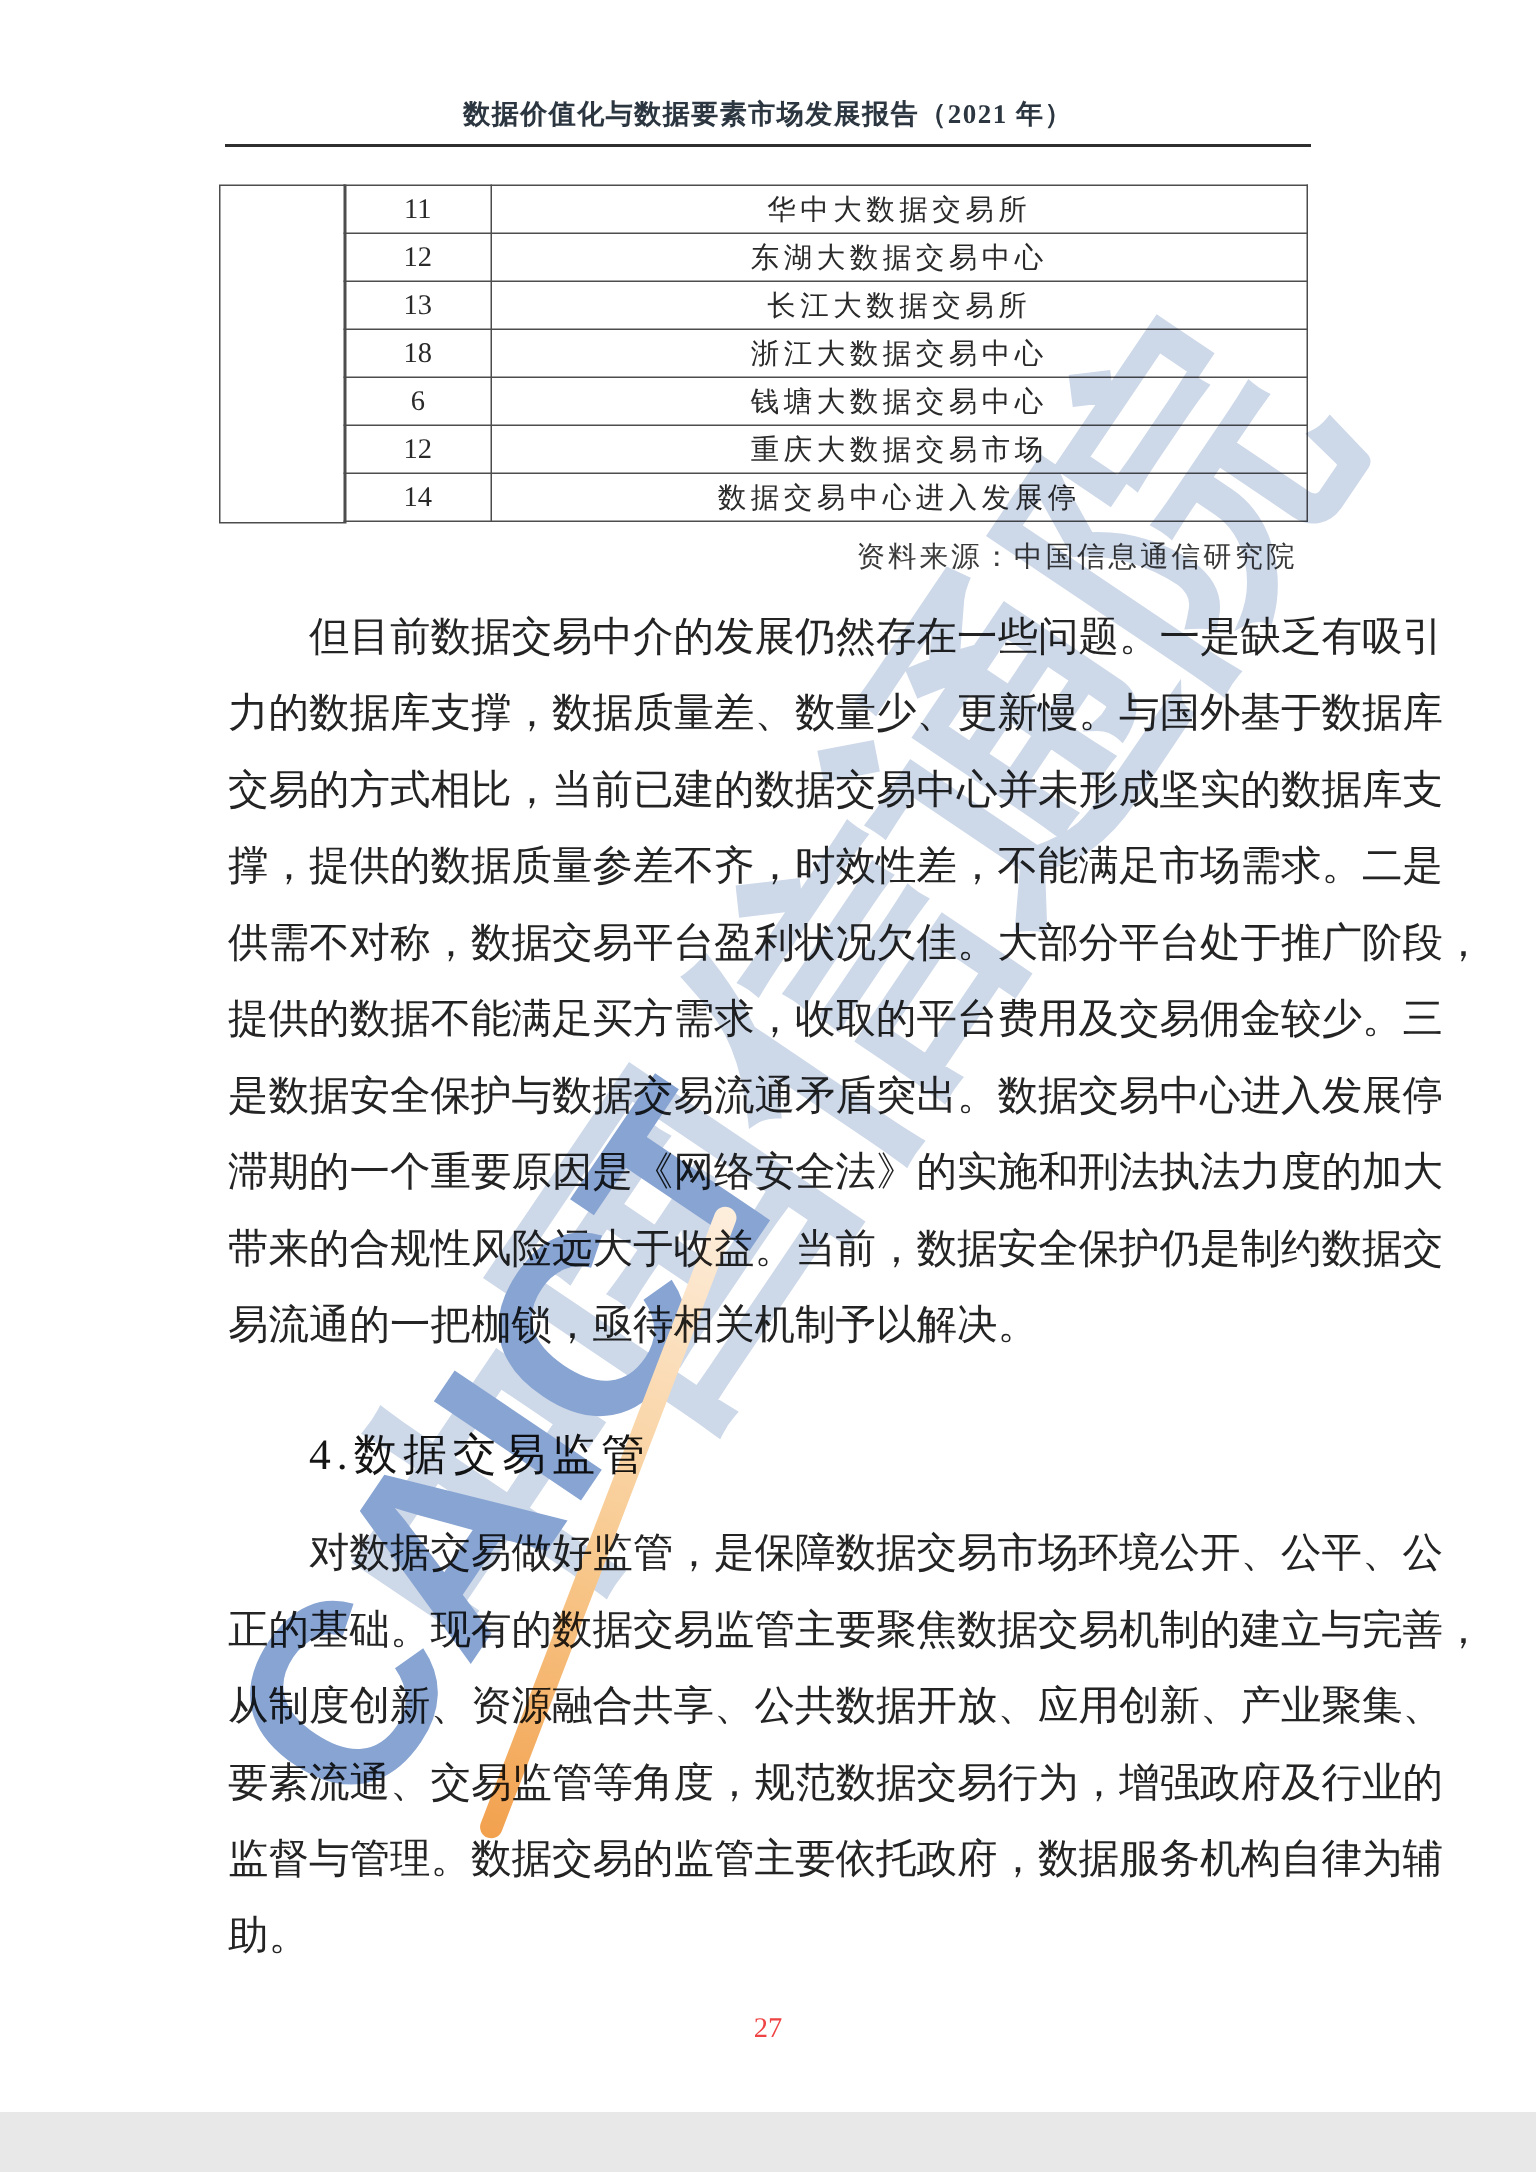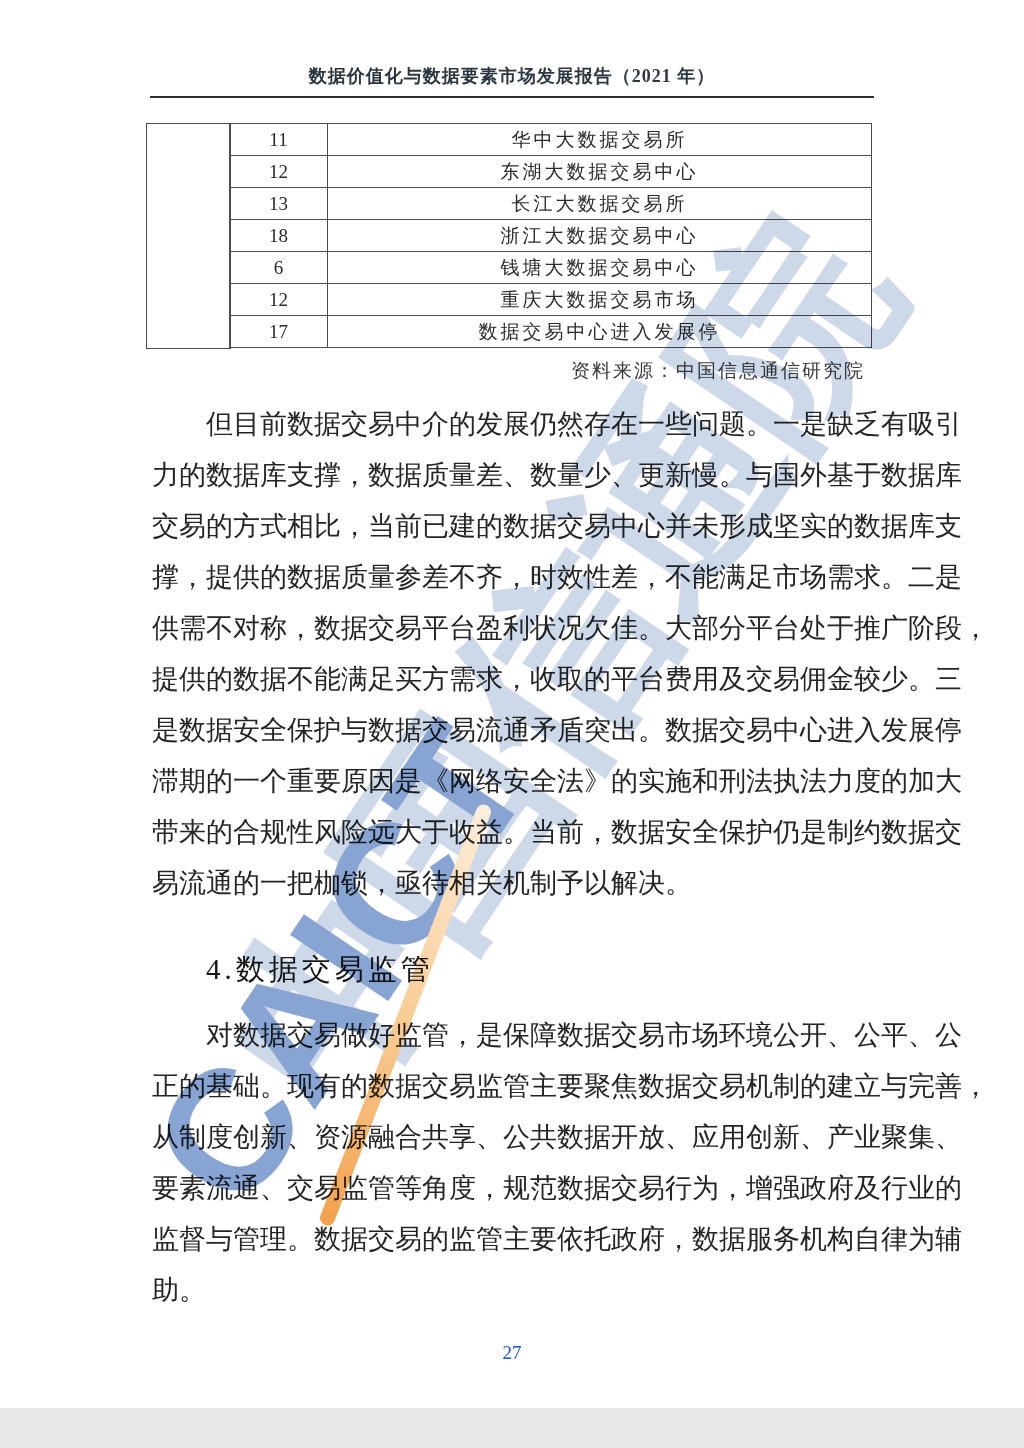--- a/index.html
+++ b/index.html
@@ -57,21 +57,21 @@
   .tline.first{padding-left:54px;}
   .tline.last{text-align-last:left;}
   
   .section-heading{
     position:absolute;top:950px;left:206px;
     font-size:29px;color:#151515;letter-spacing:4px;
   }
   
   .page-number{
     position:absolute;top:1342px;left:0;width:1024px;
-    text-align:center;font-size:19px;color:#1d4ed8;
+    text-align:center;font-size:19px;color:#ef4444;
   }
   
   .watermark{
     position:absolute;inset:0;
     pointer-events:none;
     mix-blend-mode:multiply;
     z-index:3;
   }
   .wm-cn{
     position:absolute;left:-40px;top:555px;width:1200px;height:220px;
@@ -130,21 +130,21 @@
           <td class="num">6</td>
           <td class="name">钱塘大数据交易中心</td>
         </tr>
 
         <tr>
           <td class="num">12</td>
           <td class="name">重庆大数据交易市场</td>
         </tr>
 
         <tr class="last">
-          <td class="num">17</td>
+          <td class="num">14</td>
           <td class="name">数据交易中心进入发展停</td>
         </tr>
       </tbody>
   </table>
 
   <div class="source-note">资料来源：中国信息通信研究院</div>
 
   <div class="para para-1">
 
       <div class="tline first">但目前数据交易中介的发展仍然存在一些问题。一是缺乏有吸引</div>

